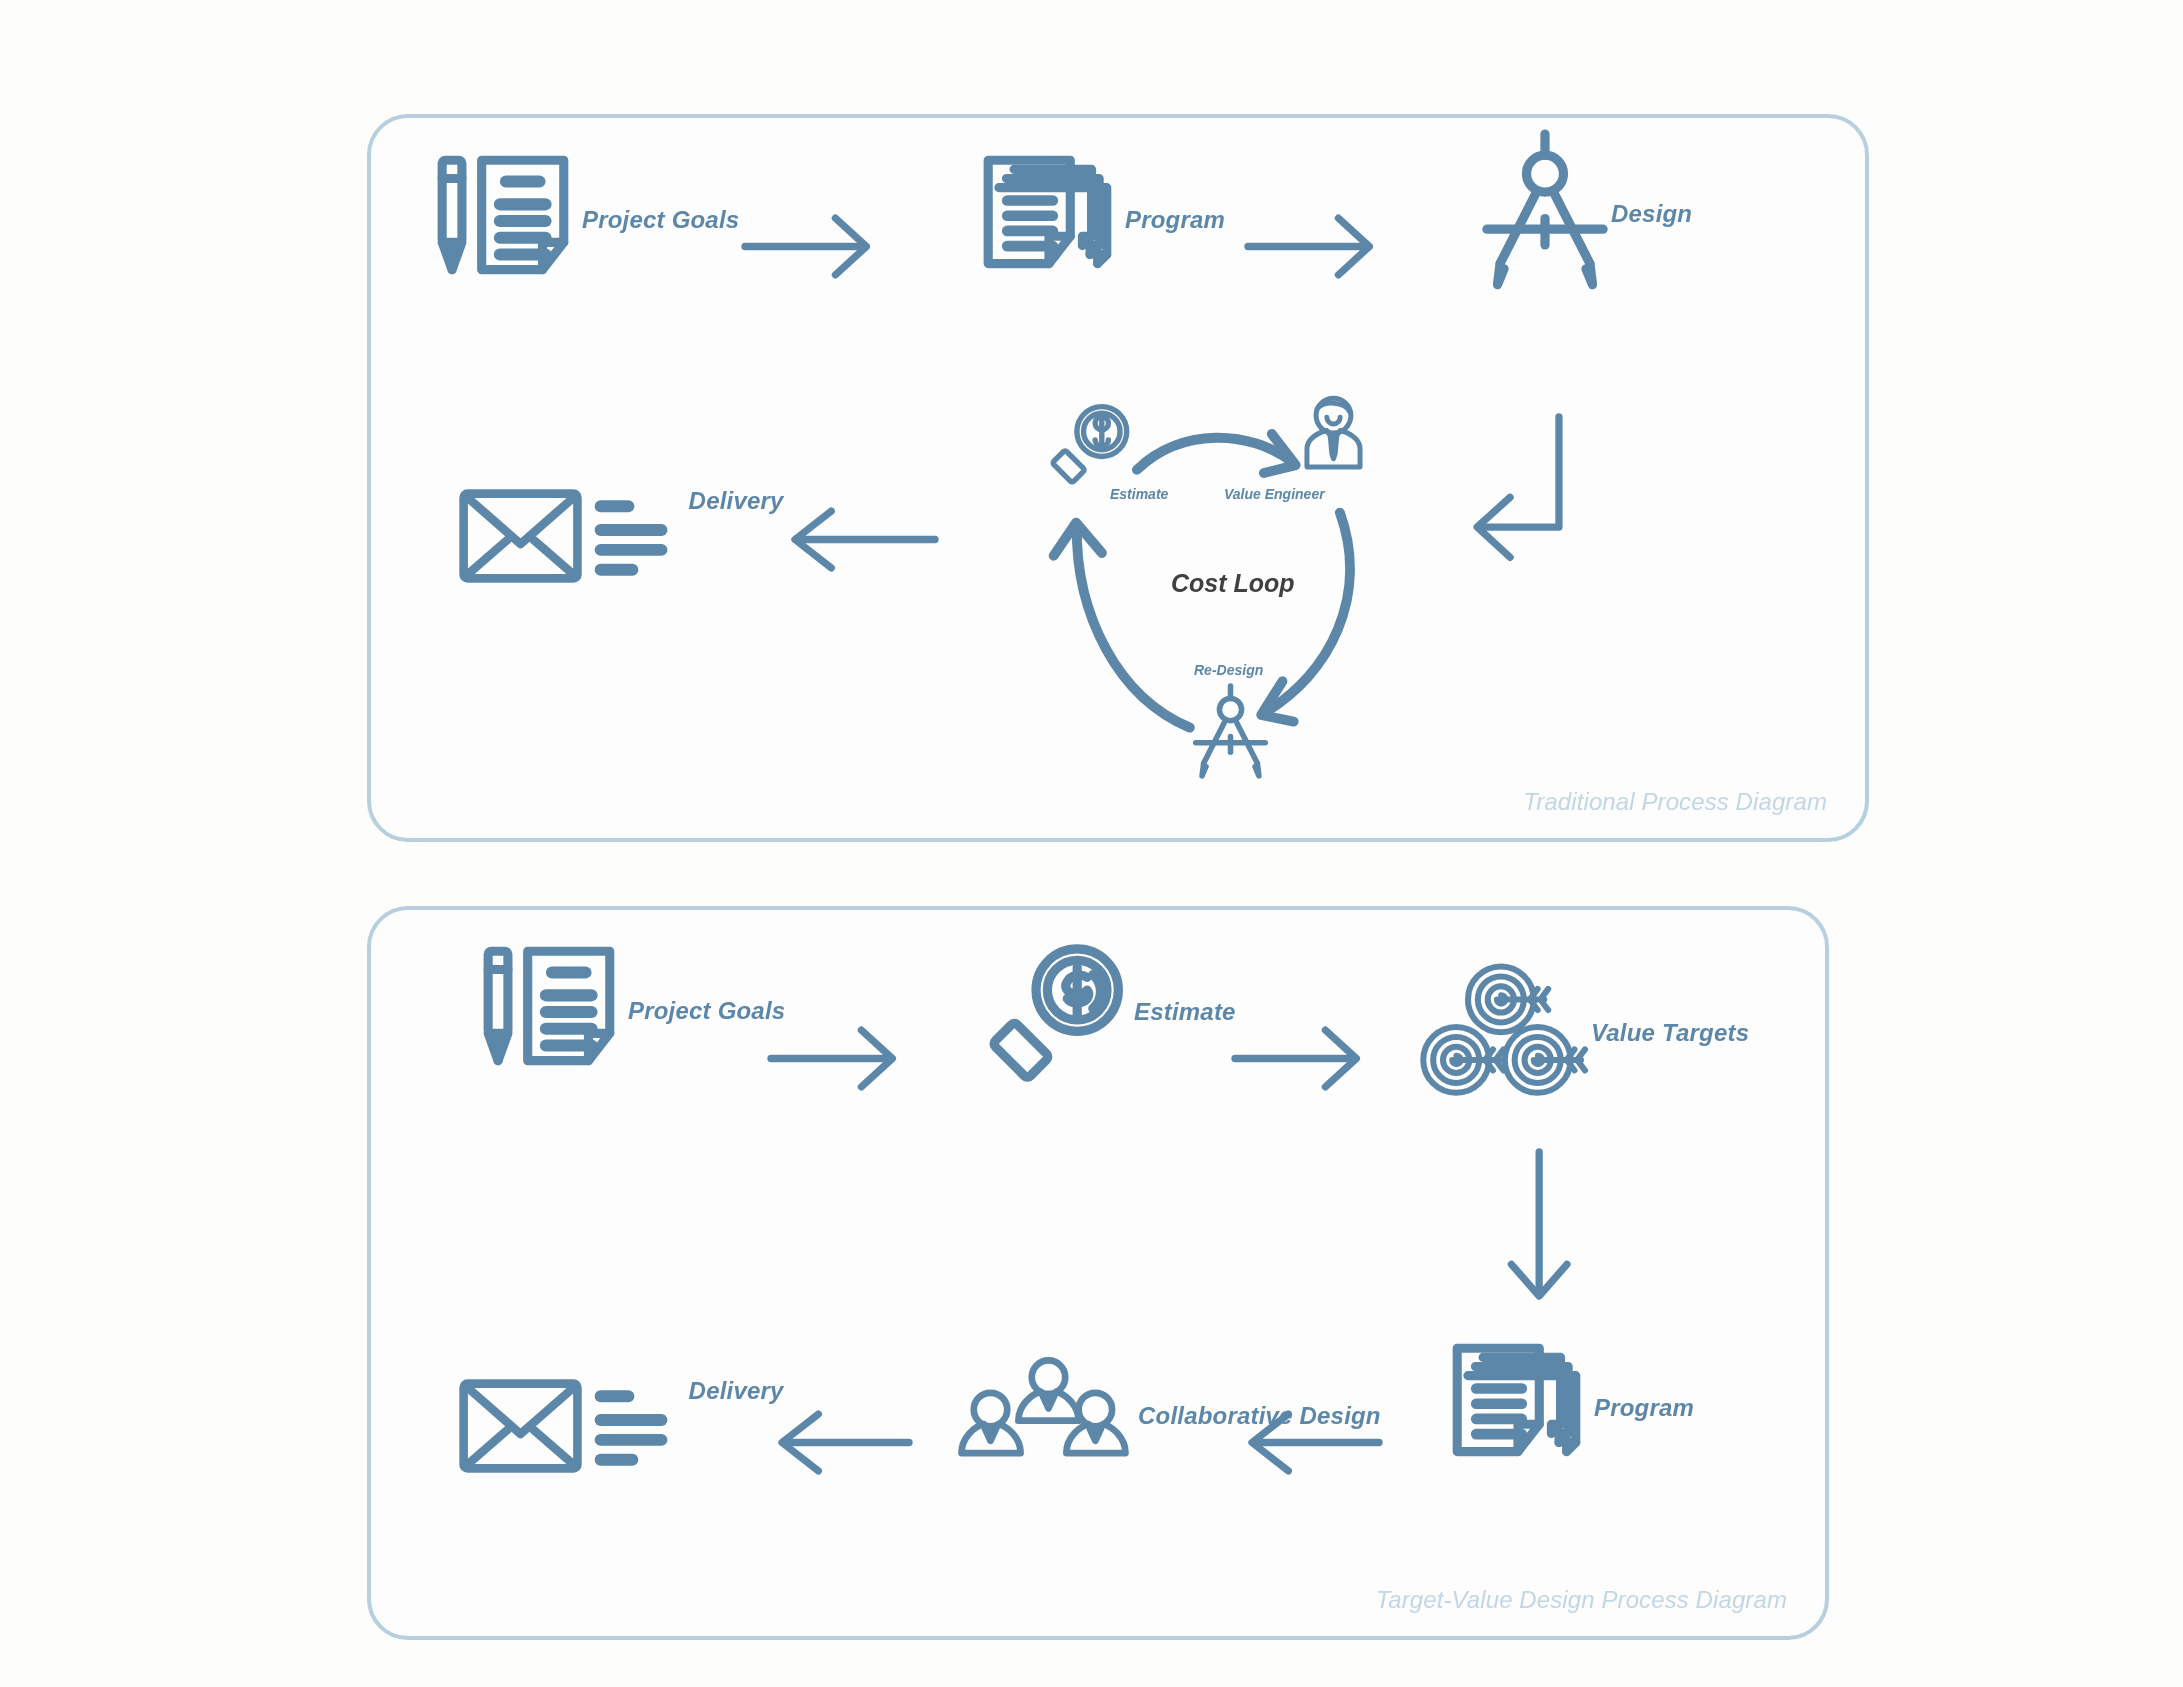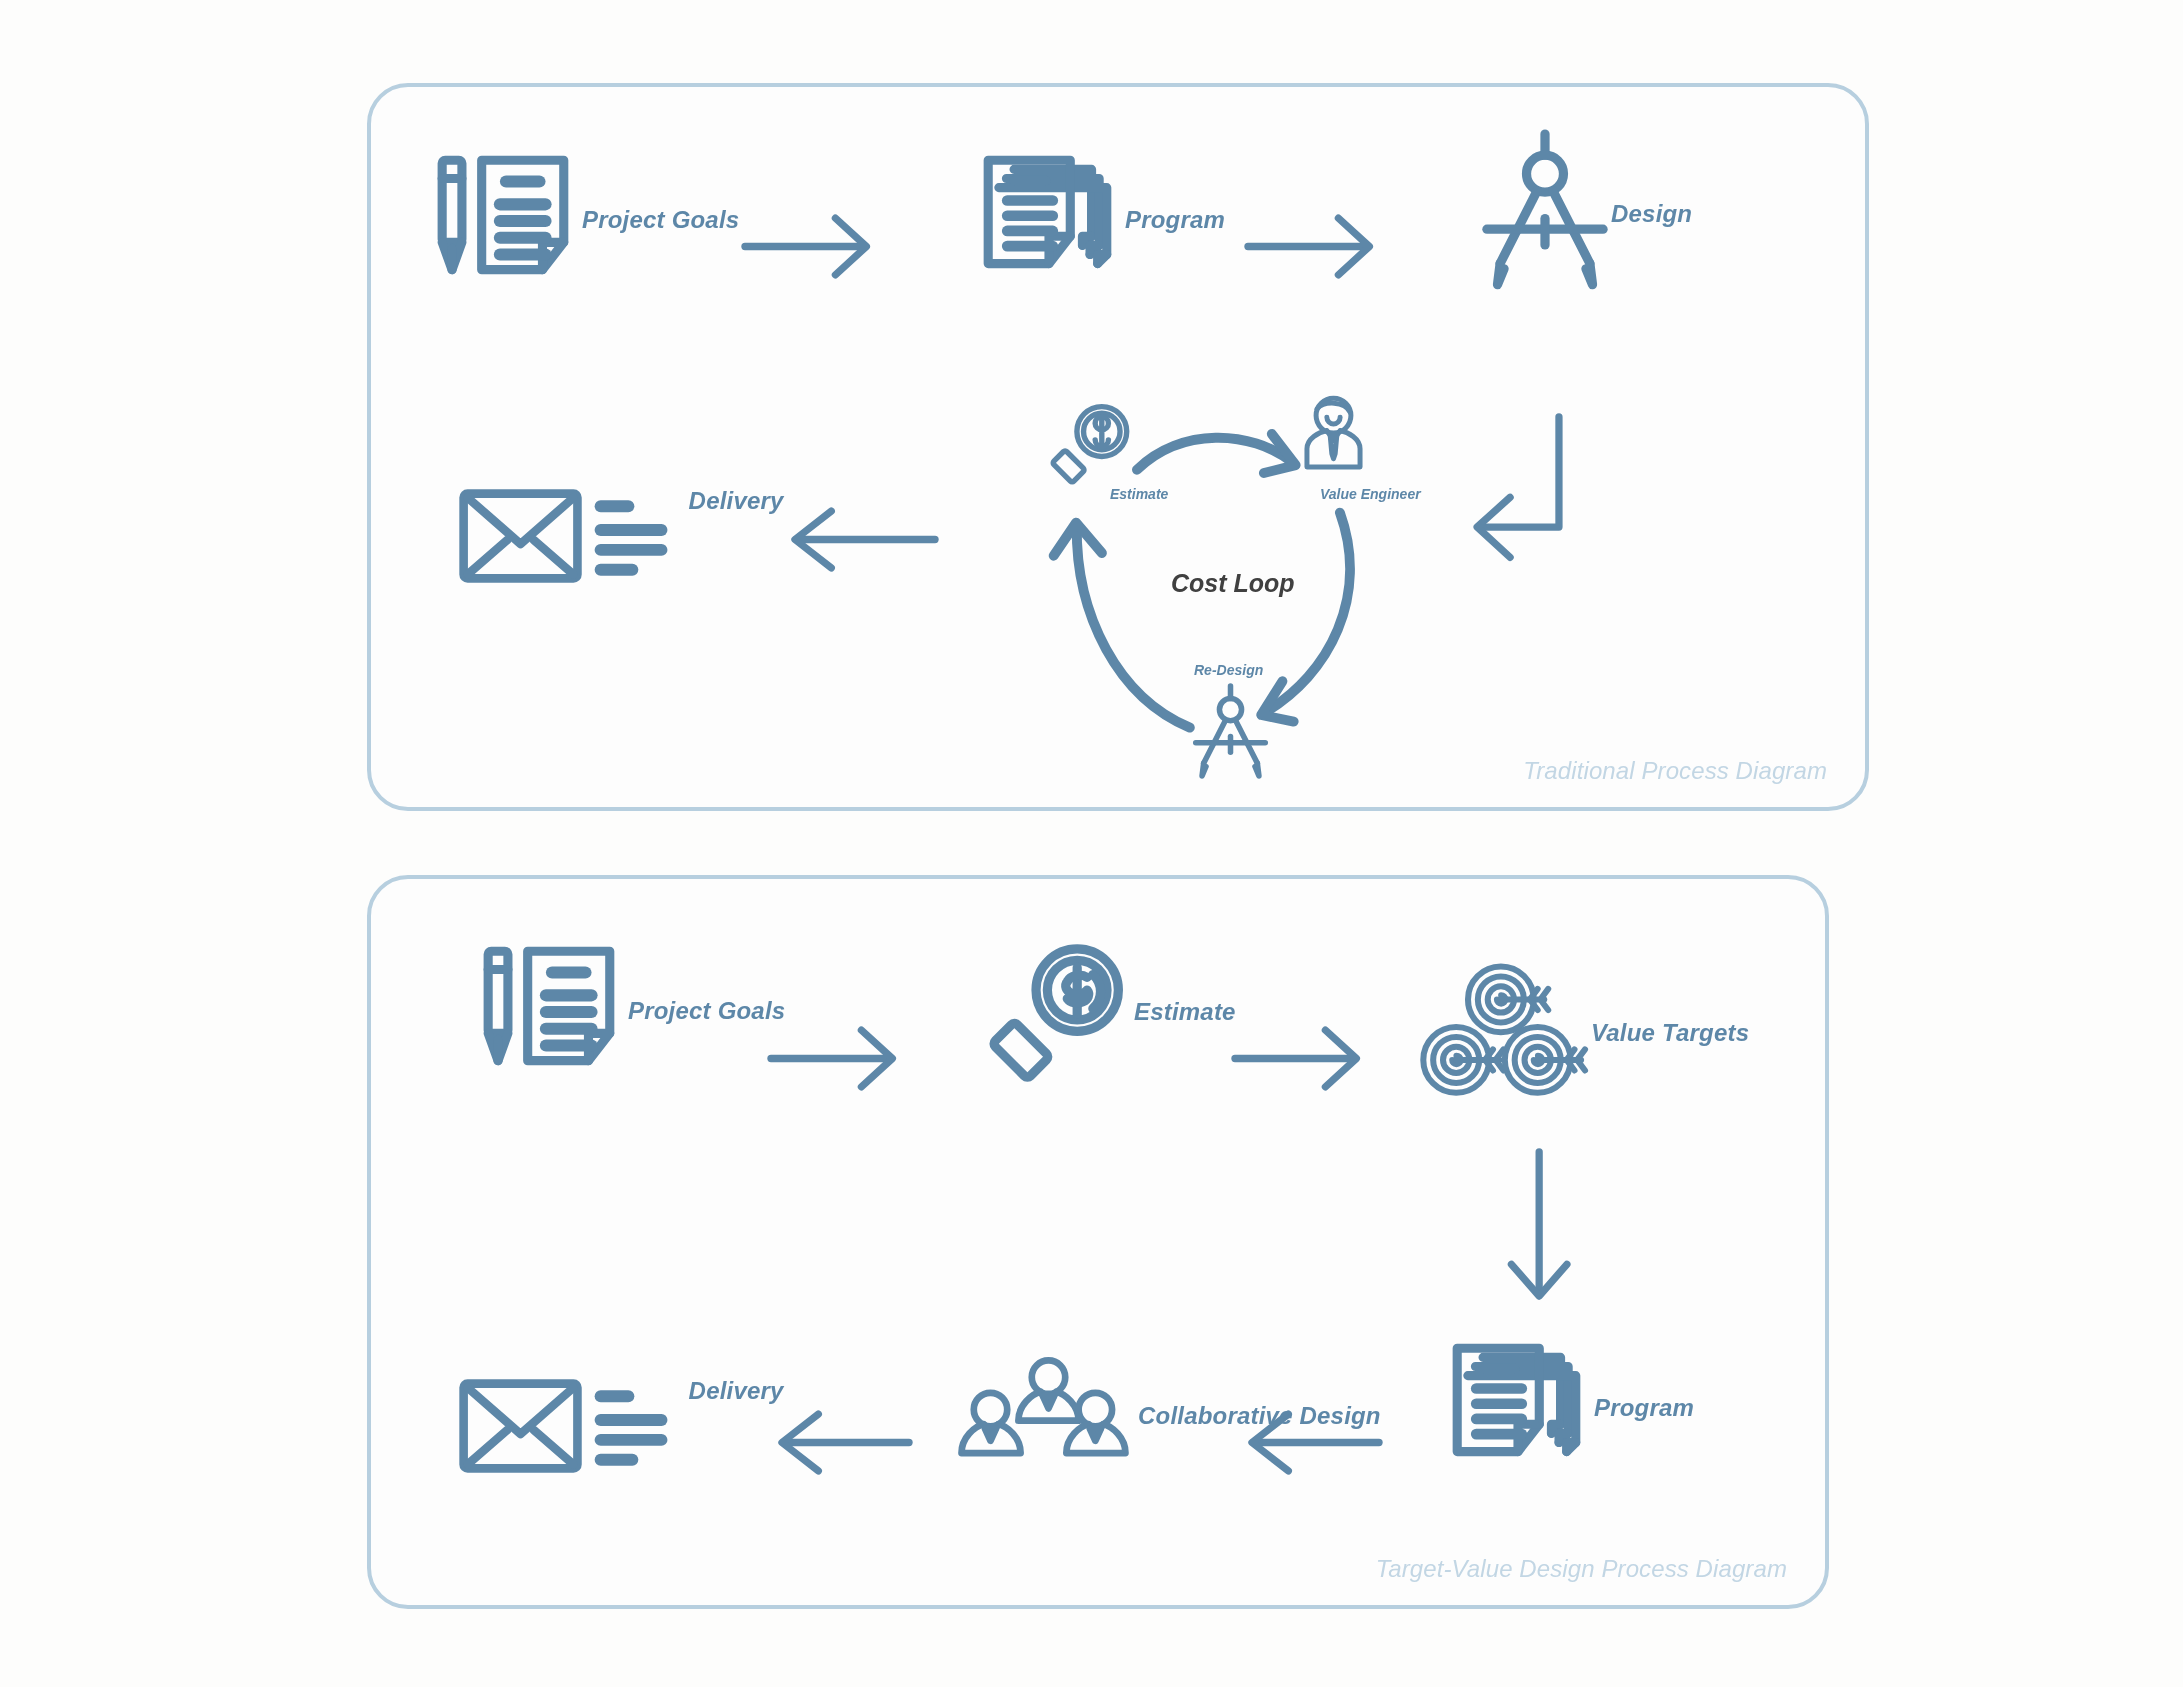--- a/index.html
+++ b/index.html
@@ -9,20 +9,21 @@
     font-family:"Liberation Sans","DejaVu Sans",sans-serif;
     overflow:hidden;
     position:relative;
   }
   .panel{
     position:absolute;
     border:4px solid #b7cfdf;
     border-radius:41px;
     background:#fdfdfd;
     box-sizing:border-box;
+    margin-top:31px;
   }
   #panel-top{left:367px;top:83px;width:1502px;height:728px;}
   #panel-bottom{left:367px;top:875px;width:1462px;height:734px;}
 
   .caption{
     position:absolute;
     right:38px;bottom:22.5px;
     font-style:italic;
     font-weight:400;
     font-size:24px;
@@ -229,21 +230,21 @@
   <svg width="73" height="83" viewBox="0 0 88 100">
     <g fill="none" stroke="#5d87a8" stroke-width="6" stroke-linecap="round" stroke-linejoin="round">
       <circle cx="44" cy="26" r="21"></circle>
       <path d="M24 18 C32 8, 58 8, 64 22"></path>
       <path d="M36 28 a8 8 0 0 0 16 0"></path>
       <path d="M12 88 V66 C12 54, 26 46, 36 44 L44 56 L52 44 C62 46, 76 54, 76 66 V88 Z"></path>
       <path d="M40 50 h8 l-2 22 l-2 6 l-2 -6 z"></path>
     </g>
   </svg>
 </div>
-<div class="small-label" style="left:1320px;top:486px;font-style:italic;">Value Engineer</div>
+<div class="small-label" style="left:1224px;top:486px;font-style:italic;">Value Engineer</div>
 
 <div class="loop-title" style="left:1171px;top:569px;">Cost Loop</div>
 
 <div class="small-label" style="left:1194px;top:662px;">Re-Design</div>
 <div class="arrow" style="left:1191px;top:681px;">
   <svg width="79" height="103" viewBox="0 0 100 130">
     <g fill="none" stroke="#5d87a8" stroke-width="7" stroke-linecap="round" stroke-linejoin="round">
       <line x1="50" y1="6" x2="50" y2="22"></line>
       <circle cx="50" cy="36" r="14"></circle>
       <path d="M44 49 L16 104"></path>

